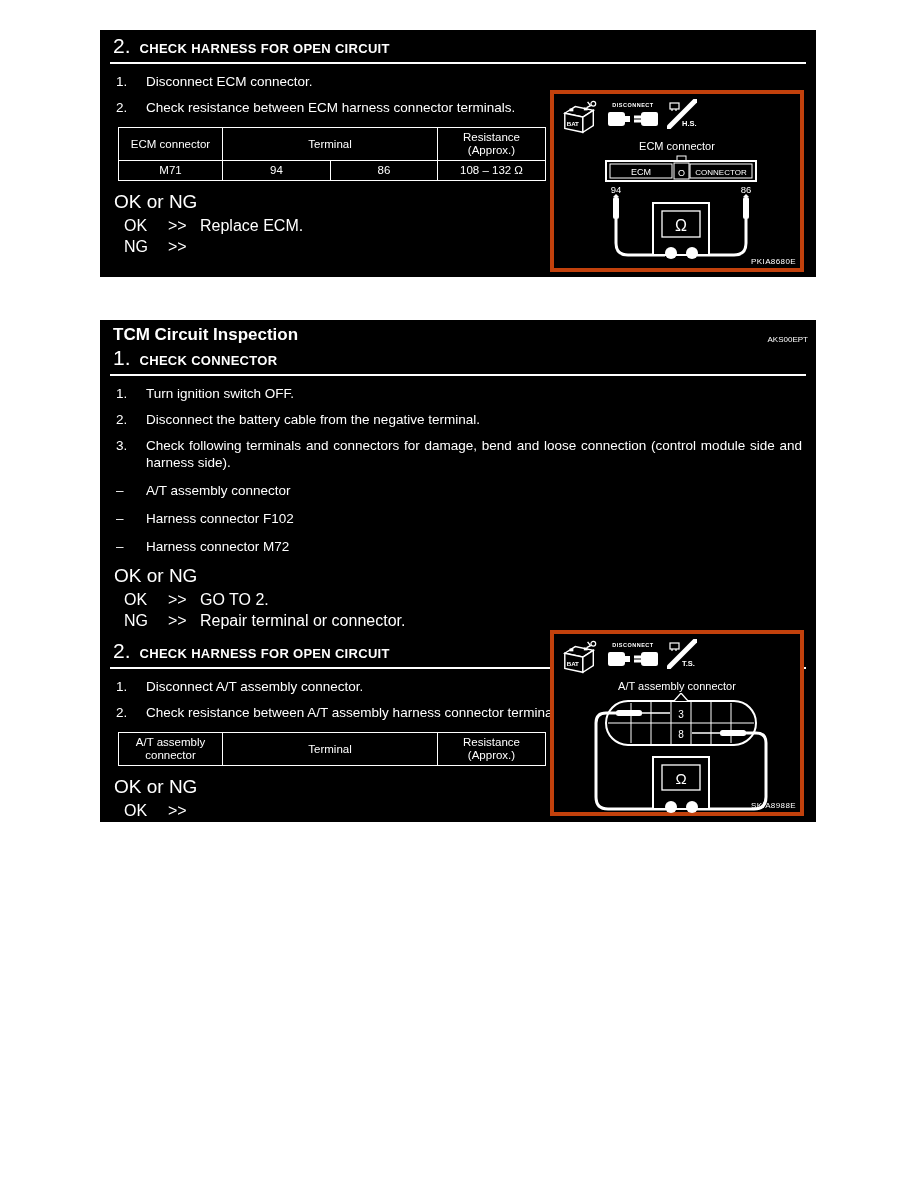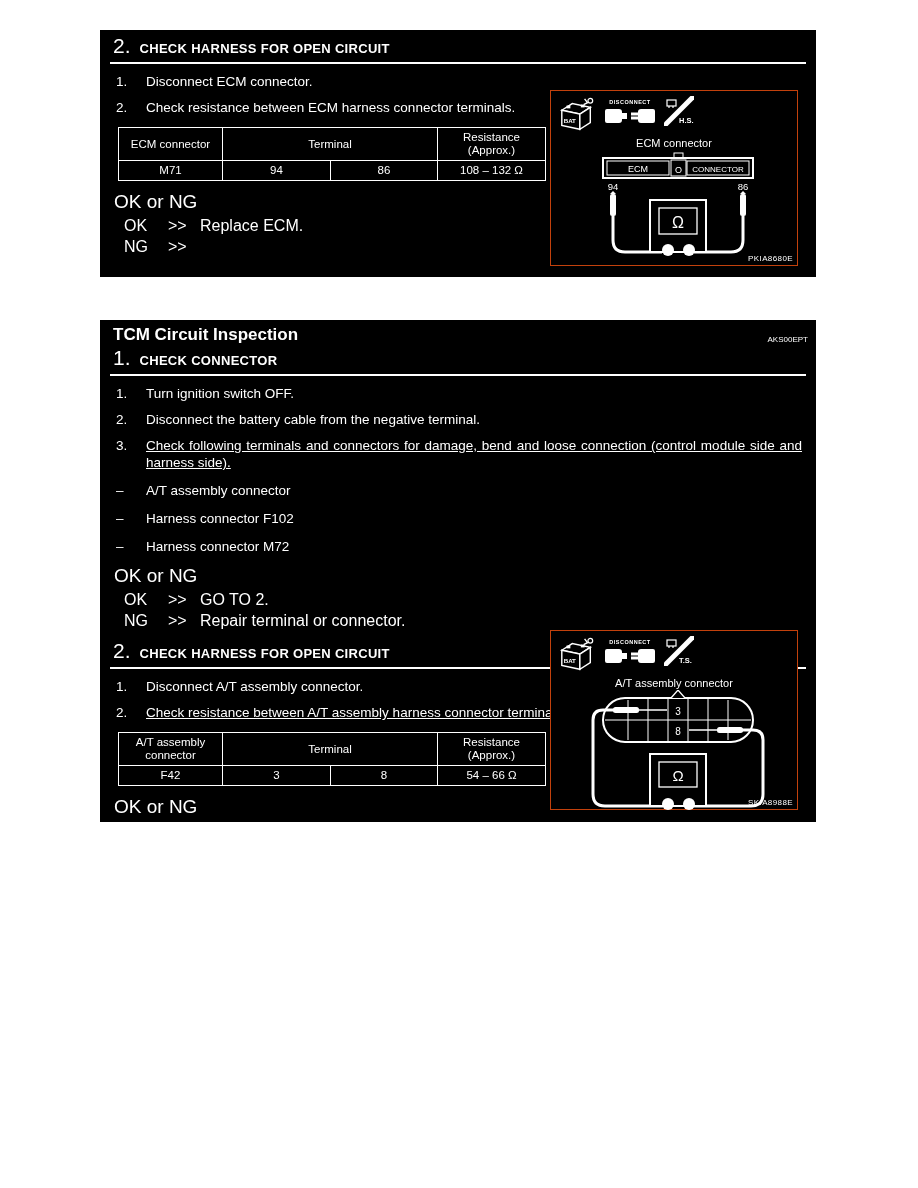--- a/index.html
+++ b/index.html
@@ -16,34 +16,34 @@
   .step-header { display:flex; align-items:baseline; gap:9px; padding:3px 12px 0 13px; }
   .step-num { font-size:21px; font-weight:400; line-height:26px; }
   .step-title { font-size:13px; font-weight:bold; letter-spacing:.3px; }
   .rule { border:0; border-top:2px solid #fff; margin:3px 10px 0 10px; }
 
   .content { position:relative; }
   .olstep { display:flex; font-size:13.5px; line-height:17px; margin:9px 14px 0 16px; }
   .olstep .n { width:30px; flex:0 0 30px; }
   .olstep .t { flex:1; }
   .narrowcol { width:452px; }
-  .just { text-align:justify;text-decoration:underline; }
+  .just { text-align:justify; }
 
   table.datatable { border-collapse:collapse; margin:11px 0 0 18px; background:#000; }
   table.datatable td {
     border:1.5px solid #fff; text-align:center; vertical-align:middle;
     font-size:11.5px; line-height:13px; padding:3px 4px; color:#fff;
   }
   .okng { display:inline-block; margin:10px 0 0 14px; font-size:19px; }
   .result { display:flex; font-size:16px; line-height:16px; margin:5px 14px 0 24px; }
   .result .k { flex:0 0 44px; }
   .result .a { flex:0 0 32px; }
   .result .t { flex:1; }
 
-  .diagram { position:absolute; border:1px solid #c2410c; background:#000; }
+  .diagram { position:absolute; border:4px solid #c2410c; background:#000; }
   #diag1 { left:450px; top:60px; width:246px; height:174px; }
   #diag2 { left:450px; top:310px; width:246px; height:178px; }
   .icons-row { display:flex; align-items:flex-start; gap:7px; margin:5px 0 0 7px; height:40px; }
   .diag-caption { text-align:center; font-size:11px; line-height:13px; margin-top:1px; }
   .figcode { position:absolute; right:4px; bottom:2px; font-size:8px; letter-spacing:.4px; }
   .schematic { display:block; margin:0 auto; }
 </style>
 </head>
 <body>
 
@@ -233,26 +233,20 @@
           <tr>
         <td>
           <div>A/T assembly</div>
           <div>connector</div>
         </td>
         <td colspan="2">Terminal</td>
         <td>
           <div>Resistance</div>
           <div>(Approx.)</div>
         </td>
-      </tr>
-      <tr>
-        <td>F42</td>
-        <td>3</td>
-        <td>8</td>
-        <td>54 – 66 Ω</td>
       </tr>
     </tbody>
       </table>
 
     <span class="okng">OK or NG</span>
     <div class="result narrowcol">
       <span class="k">OK</span>
       <span class="a">&gt;&gt;</span>
     </div>
     

